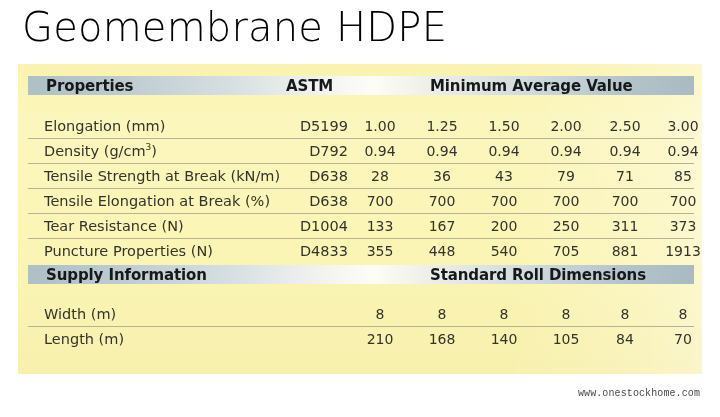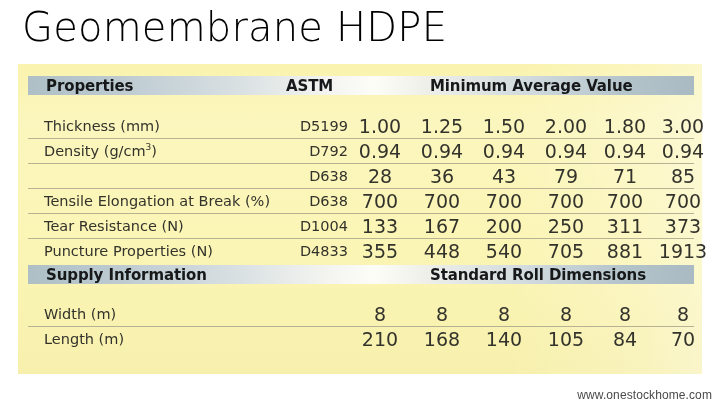--- a/index.html
+++ b/index.html
@@ -127,21 +127,21 @@
     color: #33332c;
     font-family: "DejaVu Sans", sans-serif;
   }
 
   .cell-val {
     position: absolute;
     width: 56px;
     text-align: center;
     top: 50%;
     transform: translateY(-50%);
-    font-size: 19px;
+    font-size: 14px;
     color: #33332c;
     font-family: "DejaVu Sans", sans-serif;
   }
   .cv0 { left: 324px; }
   .cv1 { left: 386px; }
   .cv2 { left: 448px; }
   .cv3 { left: 510px; }
   .cv4 { left: 569px; }
   .cv5 { left: 627px; }
 
@@ -156,67 +156,68 @@
     width: 1px;
     height: 20px;
     background: #9a9a8c;
   }
   .area-div-1 { left: 59px; }
   .area-div-2 { left: 118px; }
 
   
   .footer-url {
     position: absolute;
-    right: 8px;
+    right: 20px;
     top: 388px;
-    font-size: 12px;
+    font-size: 10px;
     color: #4a4a4a;
-    font-family: Liberation Sans, sans-serif;
+    font-family: Liberation Mono, monospace;
     letter-spacing: 0.1px;
   }
 </style>
 </head>
 <body>
 
 <div class="page-title">Geomembrane HDPE</div>
 
 <div class="panel">
   <div class="panel-sheen"></div>
 
   <div class="band band-props">
     <span class="band-label left">Properties</span>
     <span class="band-label astm">ASTM</span>
     <span class="band-label mav">Minimum Average Value</span>
   </div>
 
   <div class="rows rows-props">
 
     <div class="row">
-      <span class="cell-label">Thickness (mm)</span>
+      <span class="cell-label">Elongation (mm)</span>
       <span class="cell-astm">D5199</span>
       <span class="cell-val cv0">1.00</span>
       <span class="cell-val cv1">1.25</span>
       <span class="cell-val cv2">1.50</span>
       <span class="cell-val cv3">2.00</span>
-      <span class="cell-val cv4">1.80</span>
+      <span class="cell-val cv4">2.50</span>
       <span class="cell-val cv5">3.00</span>
     </div>
 
     <div class="row">
       <span class="cell-label"><span>Density (g/cm</span><sup>3</sup><span>)</span></span>
       <span class="cell-astm">D792</span>
       <span class="cell-val cv0">0.94</span>
       <span class="cell-val cv1">0.94</span>
       <span class="cell-val cv2">0.94</span>
       <span class="cell-val cv3">0.94</span>
       <span class="cell-val cv4">0.94</span>
       <span class="cell-val cv5">0.94</span>
     </div>
 
     <div class="row">
+      <span class="cell-label">Tensile Strength at Break (kN/m)</span>
       <span class="cell-astm">D638</span>
       <span class="cell-val cv0">28</span>
       <span class="cell-val cv1">36</span>
       <span class="cell-val cv2">43</span>
       <span class="cell-val cv3">79</span>
       <span class="cell-val cv4">71</span>
       <span class="cell-val cv5">85</span>
     </div>
 
     <div class="row">

